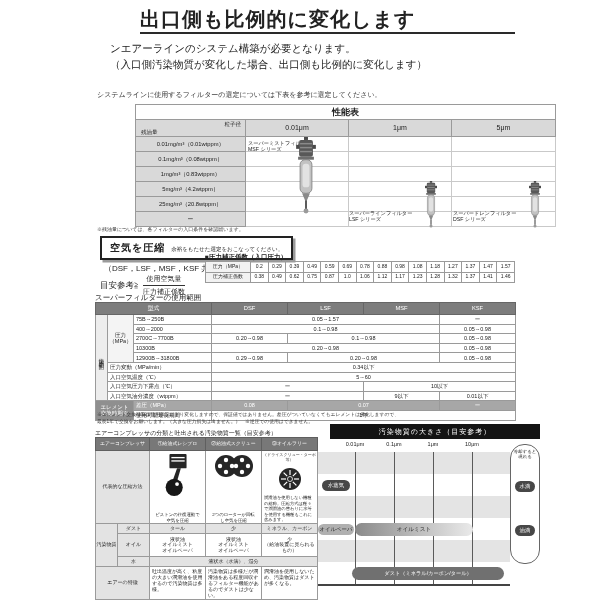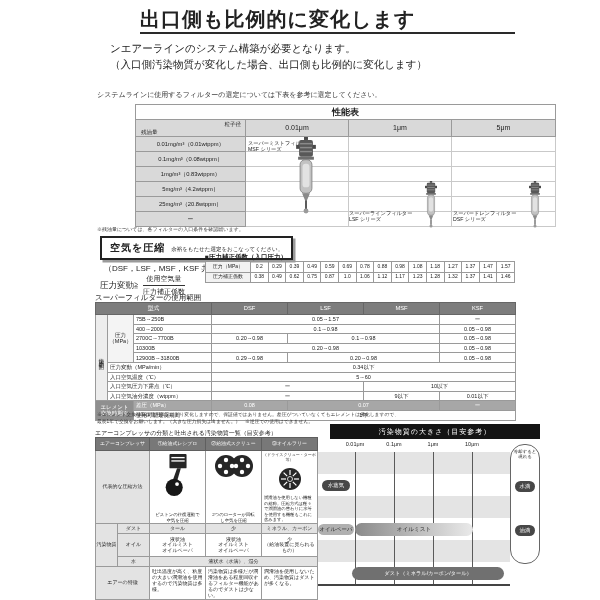--- a/index.html
+++ b/index.html
@@ -218,21 +218,21 @@
   </svg>
 </div>
 <div class="abs perf-fn">※残油量については、各フィルターの入口条件を確認願います。</div>
 
 <div class="abs selbox">
   <span class="bt">空気を圧縮</span>
   <span class="bn">余裕をもたせた選定をおこなってください。</span>
 </div>
 <div class="abs common">（DSF，LSF，MSF，KSF 共通）</div>
 <div class="abs formula">
-  <span class="fl">圧力変動≧</span>
+  <span class="fl">目安参考≧</span>
   <span class="frac">
     <span class="num">使用空気量</span>
     <span class="den">圧力補正係数</span>
   </span>
 </div>
 <div class="abs corr-title">■圧力補正係数（入口圧力）</div>
 <table class="abs corrtab">
   <colgroup>
       <col class="lc">
     </colgroup>

